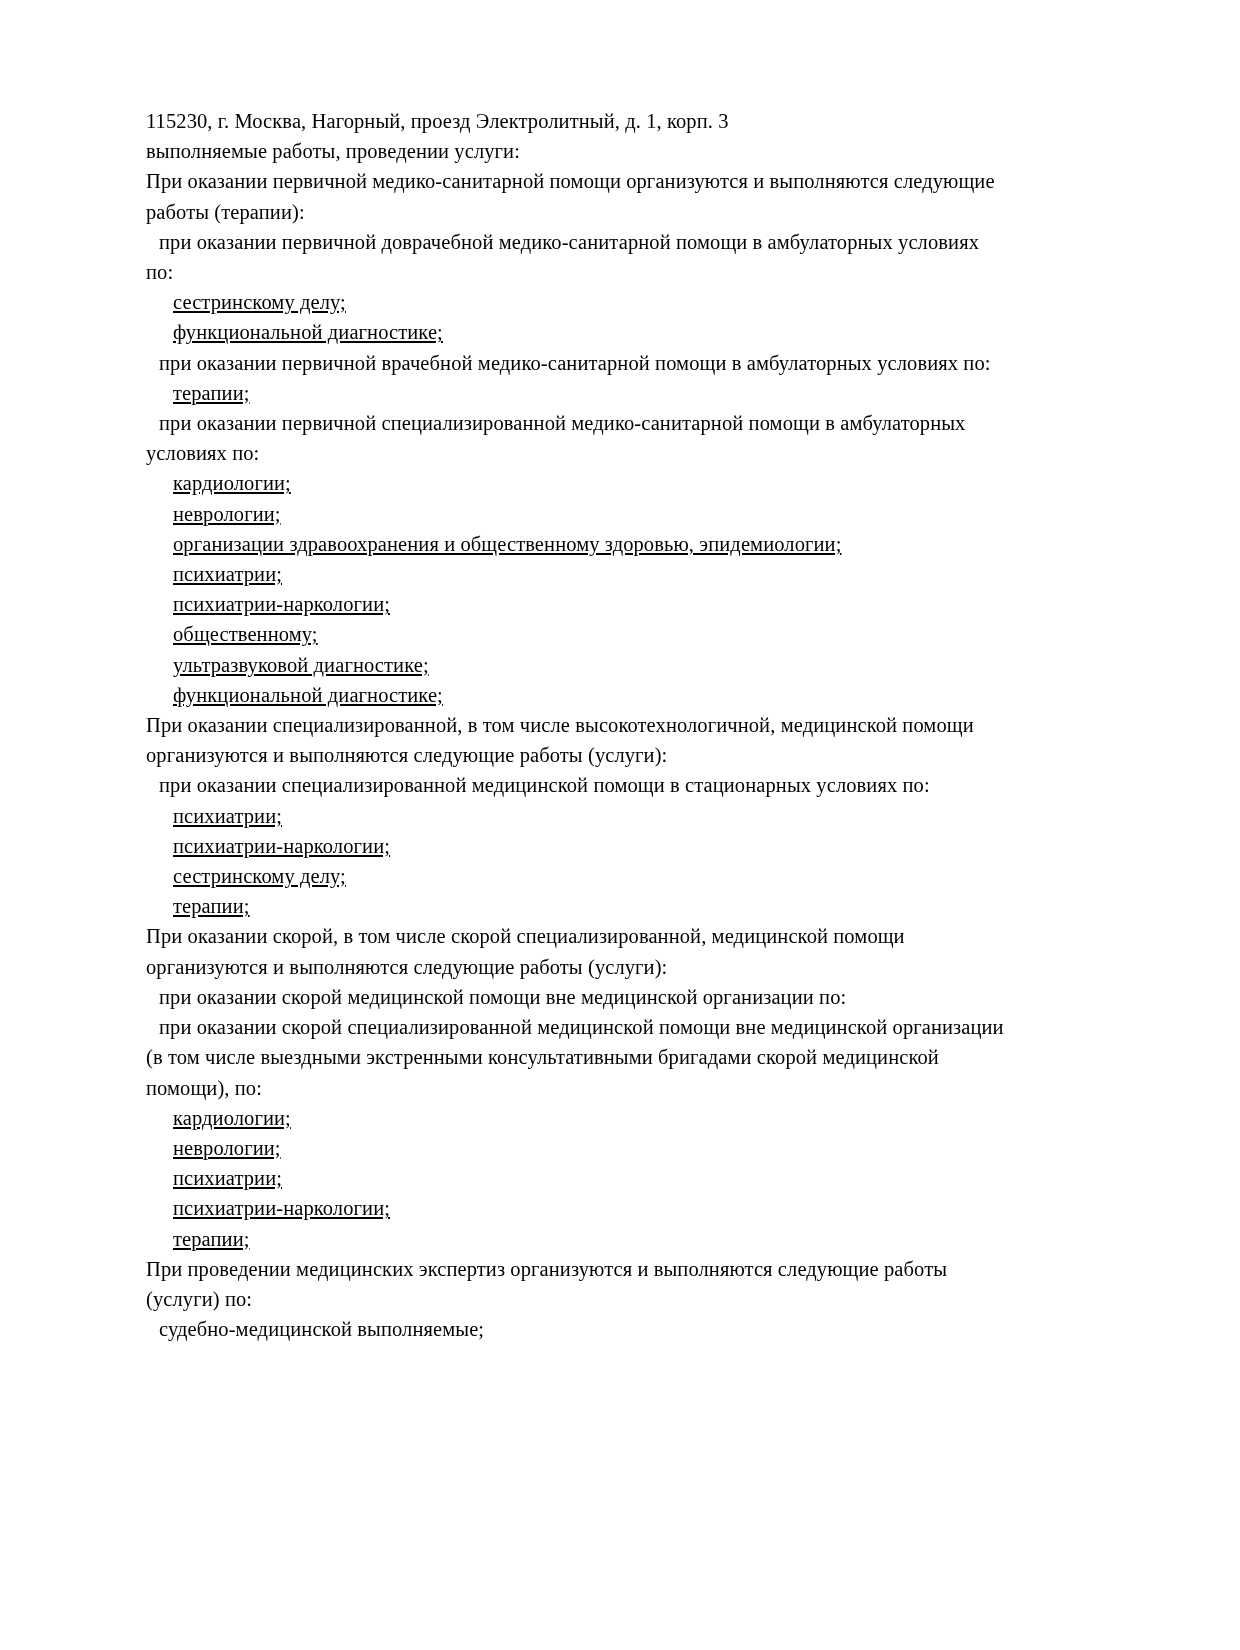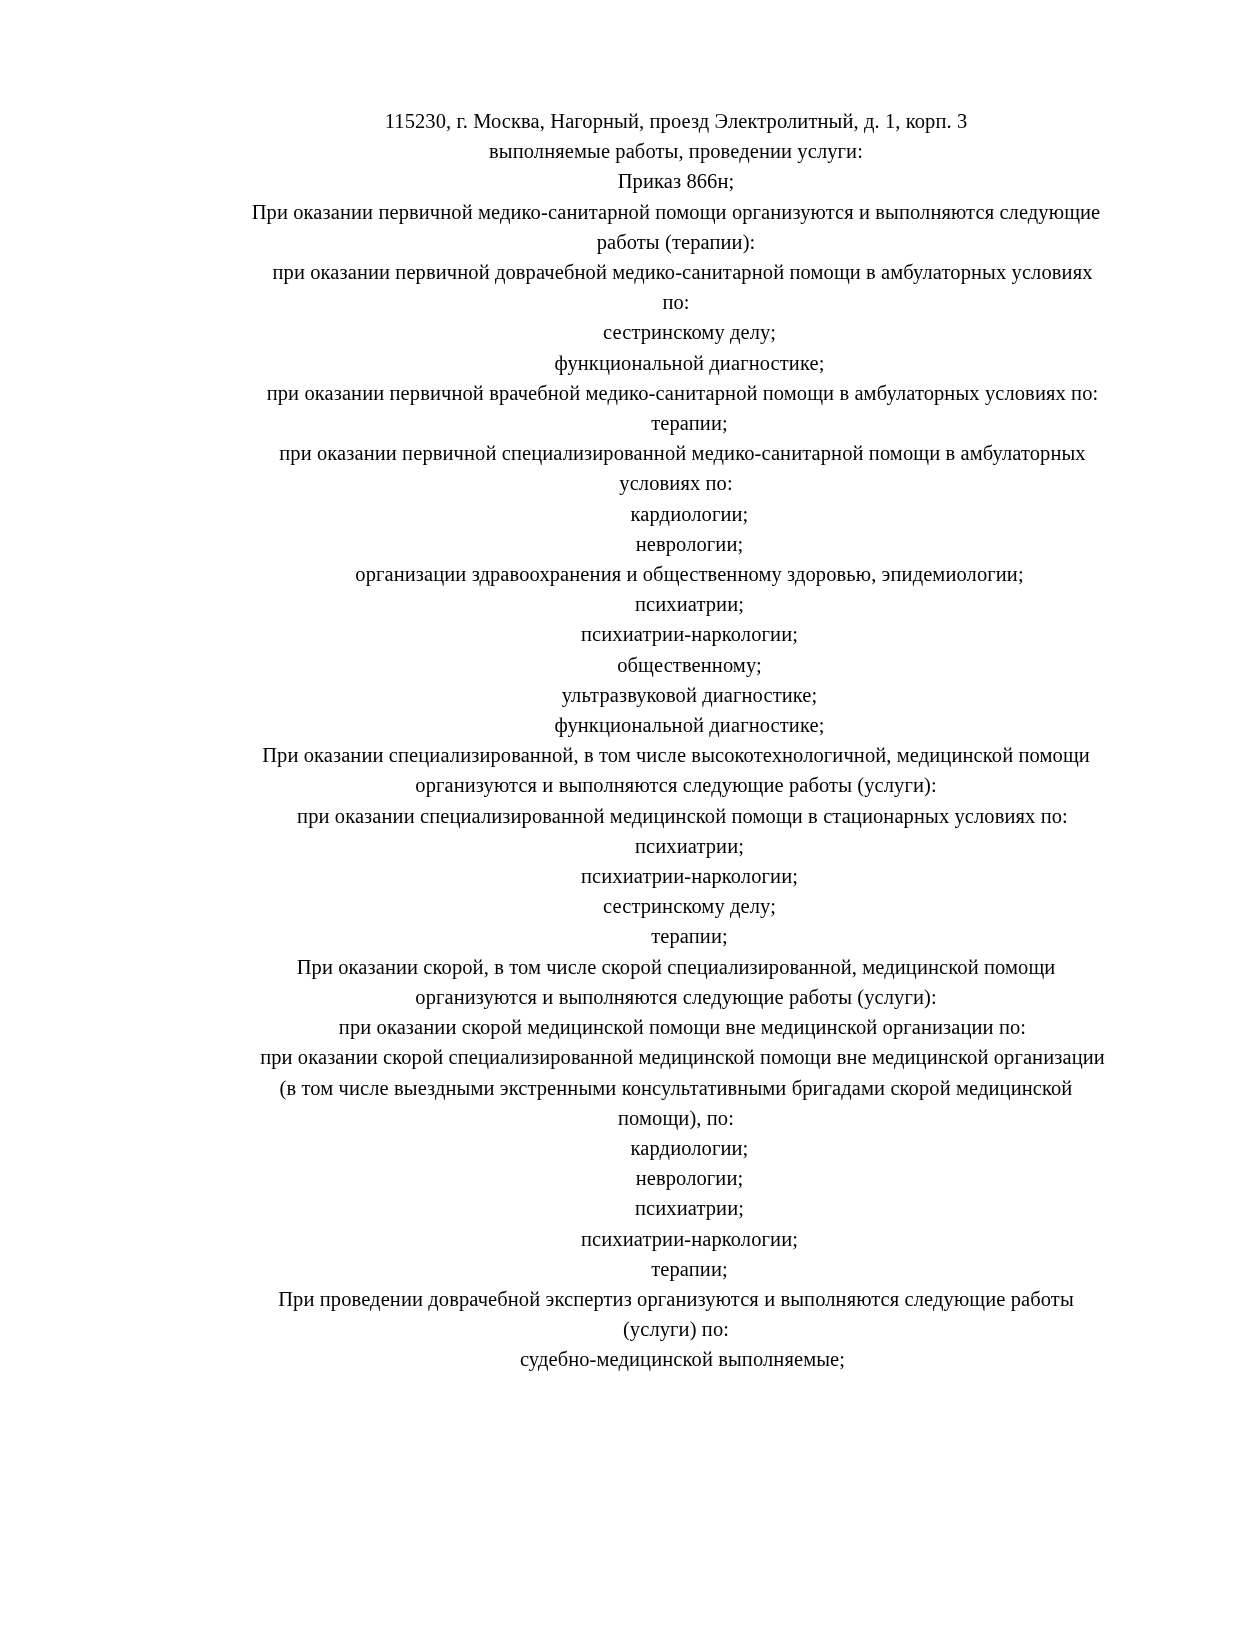--- a/index.html
+++ b/index.html
@@ -27,34 +27,32 @@
     left: 146px;
     top: 106px;
     width: 1060px;
   }
   .line {
     font-size: 20.5px;
     line-height: 30.2px;
     color: #000000;
     white-space: pre;
     letter-spacing: 0.1px;
-    text-align: center;
   }
   .indent-0 { padding-left: 0; }
   .indent-1 { padding-left: 13px; }
-  .indent-2 { padding-left: 27px; }
+  .indent-2 { padding-left: 27px; text-decoration: underline; }
 </style>
 </head>
 <body style="color: rgb(0, 0, 0); background: rgb(255, 255, 255);">
 
 <div class="page">
   <div class="text-block">
       <div class="line indent-0">115230, г. Москва, Нагорный, проезд Электролитный, д. 1, корп. 3</div>
       <div class="line indent-0">выполняемые работы, проведении услуги:</div>
-      <div class="line indent-0">Приказ 866н;</div>
       <div class="line indent-0">При оказании первичной медико-санитарной помощи организуются и выполняются следующие</div>
       <div class="line indent-0">работы (терапии):</div>
       <div class="line indent-1">при оказании первичной доврачебной медико-санитарной помощи в амбулаторных условиях</div>
       <div class="line indent-0">по:</div>
       <div class="line indent-2">сестринскому делу;</div>
       <div class="line indent-2">функциональной диагностике;</div>
       <div class="line indent-1">при оказании первичной врачебной медико-санитарной помощи в амбулаторных условиях по:</div>
       <div class="line indent-2">терапии;</div>
       <div class="line indent-1">при оказании первичной специализированной медико-санитарной помощи в амбулаторных</div>
       <div class="line indent-0">условиях по:</div>
@@ -77,17 +75,17 @@
       <div class="line indent-0">организуются и выполняются следующие работы (услуги):</div>
       <div class="line indent-1">при оказании скорой медицинской помощи вне медицинской организации по:</div>
       <div class="line indent-1">при оказании скорой специализированной медицинской помощи вне медицинской организации</div>
       <div class="line indent-0">(в том числе выездными экстренными консультативными бригадами скорой медицинской</div>
       <div class="line indent-0">помощи), по:</div>
       <div class="line indent-2">кардиологии;</div>
       <div class="line indent-2">неврологии;</div>
       <div class="line indent-2">психиатрии;</div>
       <div class="line indent-2">психиатрии-наркологии;</div>
       <div class="line indent-2">терапии;</div>
-      <div class="line indent-0">При проведении доврачебной экспертиз организуются и выполняются следующие работы</div>
+      <div class="line indent-0">При проведении медицинских экспертиз организуются и выполняются следующие работы</div>
       <div class="line indent-0">(услуги) по:</div>
       <div class="line indent-1">судебно-медицинской выполняемые;</div>
     </div>
 </div>
 
 </body></html>

